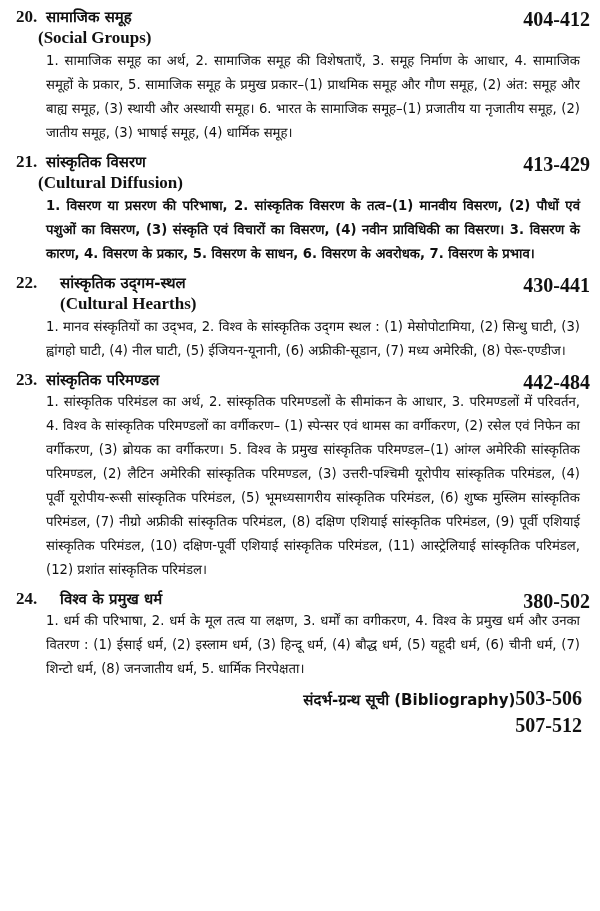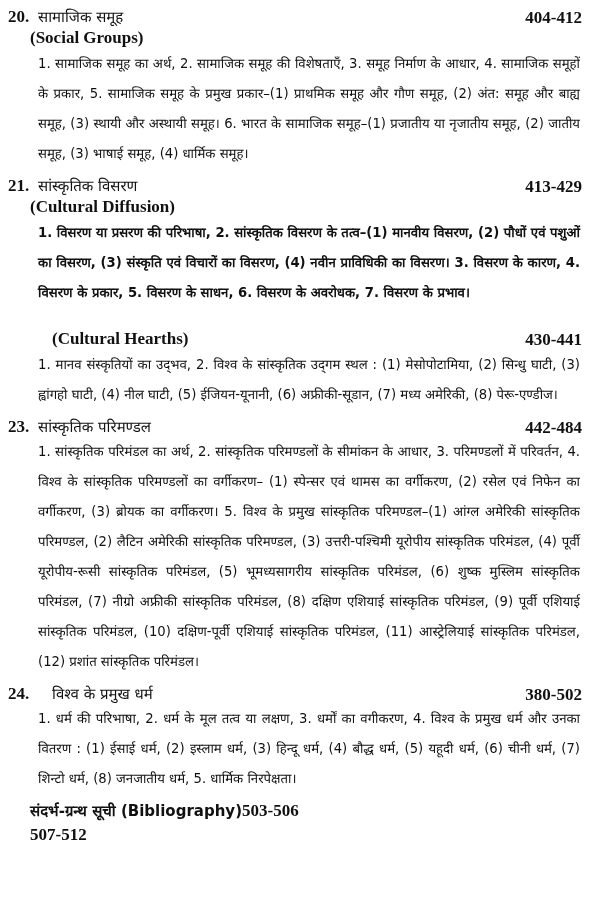--- a/index.html
+++ b/index.html
@@ -1,47 +1,47 @@
 <!DOCTYPE html>
 <html><head>
   <meta charset="utf-8">
   <style>
     html, body { margin: 0; padding: 0; background: #ffffff; }
     body {
       width: 600px; height: 911px; overflow: hidden;
       color: #111; font-family: "DejaVu Sans", "Liberation Sans", sans-serif;
       position: relative;
     }
-    .page { padding: 6px 10px 0 8px; }
+    .page { padding: 6px 10px 0 16px; }
     .chapter { position: relative; margin-bottom: 6px; }
     .ch-head { display: flex; align-items: baseline; }
     .ch-num {
       font-family: "Liberation Serif", serif; font-weight: bold; font-size: 17px;
       min-width: 30px;
     }
     .ch-num.wide { min-width: 44px; }
-    .ch-title { font-weight: normal; font-size: 15px; flex: 1; }
+    .ch-title { font-weight: bold; font-size: 15px; flex: 1; }
     .ch-pages {
-      font-family: "Liberation Serif", serif; font-weight: bold; font-size: 17px;
-      position: absolute; right: 8px; top: 2px;
+      font-family: "Liberation Serif", serif; font-weight: bold; font-size: 20px;
+      position: absolute; right: 0; top: 2px;
     }
     .ch-eng {
       font-family: "Liberation Serif", serif; font-weight: bold; font-size: 17px;
       margin-left: 22px; line-height: 22px;
     }
-    .ch-eng.wide { margin-left: 44px; margin-top: 20px; }
+    .ch-eng.wide { margin-left: 44px; }
     .ch-body {
-      margin-left: 30px; margin-right: 10px; font-size: 13.2px; line-height: 30px;
+      margin-left: 30px; margin-right: 10px; font-size: 13.2px; line-height: 24px;
       text-align: justify;
     }
     .ch-body.wide { }
-    .extra { display: flex; justify-content: flex-start; align-items: baseline;
+    .extra { display: flex; justify-content: flex-end; align-items: baseline;
       margin-left: 22px; margin-right: 8px; margin-top: 4px; }
     .extra .t { font-weight: bold; font-size: 15px; }
-    .extra .p { font-family: "Liberation Serif", serif; font-weight: bold; font-size: 17px; }
+    .extra .p { font-family: "Liberation Serif", serif; font-weight: bold; font-size: 20px; }
   </style>
 </head>
 <body>
 
 <div class="page">
 
   <div class="chapter">
     <div class="ch-head">
       <span class="ch-num">20.</span>
       <span class="ch-title">सामाजिक समूह</span>
@@ -55,20 +55,24 @@
     <div class="ch-head">
       <span class="ch-num">21.</span>
       <span class="ch-title">सांस्कृतिक विसरण</span>
     </div>
     <span class="ch-pages">413-429</span>
     <div class="ch-eng">(Cultural Diffusion)</div>
     <div class="ch-body" style="font-weight:bold">1. विसरण या प्रसरण की परिभाषा, 2. सांस्कृतिक विसरण के तत्व–(1) मानवीय विसरण, (2) पौधों एवं पशुओं का विसरण, (3) संस्कृति एवं विचारों का विसरण, (4) नवीन प्राविधिकी का विसरण। 3. विसरण के कारण, 4. विसरण के प्रकार, 5. विसरण के साधन, 6. विसरण के अवरोधक, 7. विसरण के प्रभाव।</div>
   </div>
 
   <div class="chapter">
+    <div class="ch-head">
+      <span class="ch-num wide">22.</span>
+      <span class="ch-title">सांस्कृतिक उद्‌गम-स्थल</span>
+    </div>
     <span class="ch-pages">430-441</span>
     <div class="ch-eng wide">(Cultural Hearths)</div>
     <div class="ch-body wide">1. मानव संस्कृतियों का उद्‌भव, 2. विश्व के सांस्कृतिक उद्‌गम स्थल : (1) मेसोपोटामिया, (2) सिन्धु घाटी, (3) ह्वांगहो घाटी, (4) नील घाटी, (5) ईजियन-यूनानी, (6) अफ्रीकी-सूडान, (7) मध्य अमेरिकी, (8) पेरू-एण्डीज।</div>
   </div>
 
   <div class="chapter">
     <div class="ch-head">
       <span class="ch-num">23.</span>
       <span class="ch-title">सांस्कृतिक परिमण्डल</span>
     </div>

